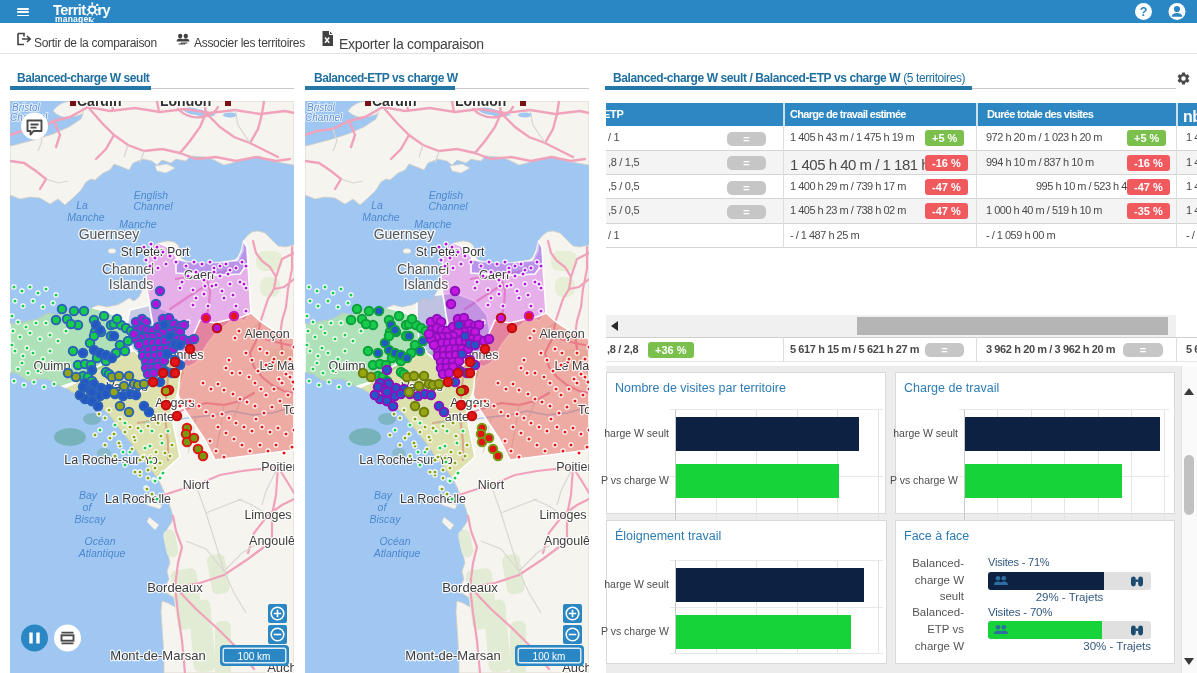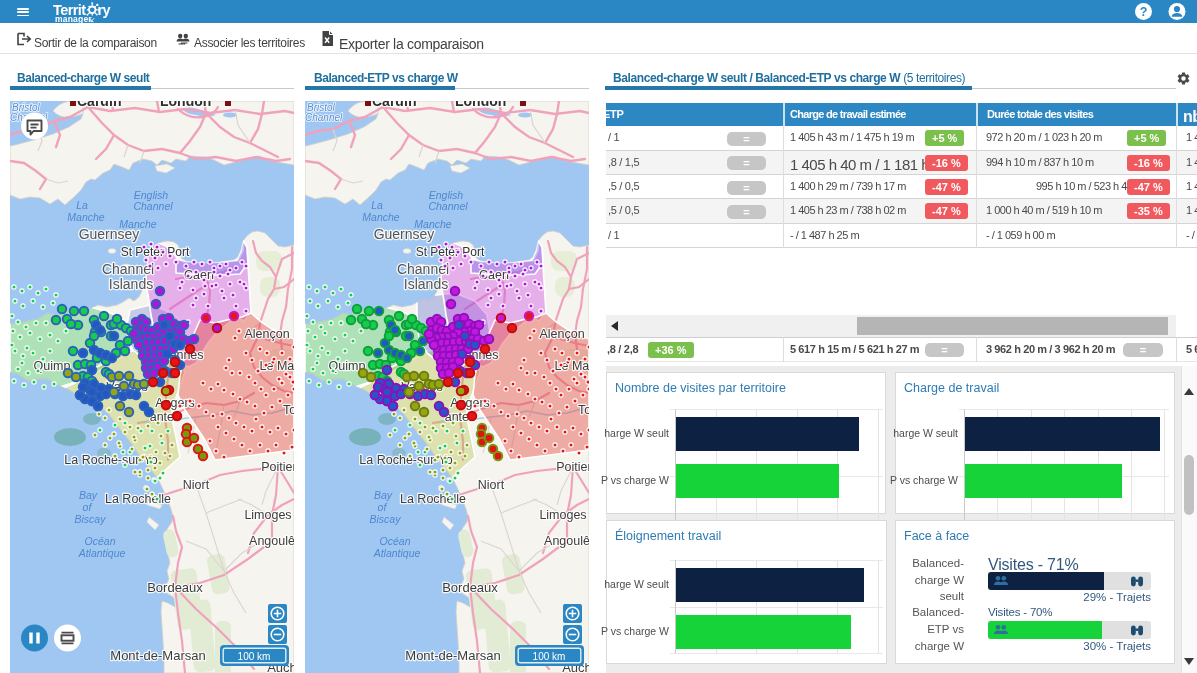--- a/index.html
+++ b/index.html
@@ -1211,21 +1211,21 @@
 <div class="abs" style="left:495px;top:578px;width:174px;text-align:right;font-size:10.5px;color:#4d4d4d">harge W seult</div>
 <div class="abs" style="left:495px;top:625px;width:174px;text-align:right;font-size:10.5px;color:#4d4d4d">P vs charge W</div>
 <div class="abs" style="left:895px;top:520px;width:280px;height:144px;background:#fff;border:1px solid #d9d9d9"></div>
 <div style="position:absolute;left:904px;top:529px;font-size:12.5px;color:#2e7cb4;font-weight:normal;white-space:nowrap">Face à face</div>
 <div class="abs" style="left:895px;top:557px;width:69px;text-align:right;font-size:11.5px;color:#555">Balanced-</div>
 <div class="abs" style="left:895px;top:574px;width:69px;text-align:right;font-size:11.5px;color:#555">charge W</div>
 <div class="abs" style="left:895px;top:590px;width:69px;text-align:right;font-size:11.5px;color:#555">seult</div>
 <div class="abs" style="left:895px;top:606px;width:69px;text-align:right;font-size:11.5px;color:#555">Balanced-</div>
 <div class="abs" style="left:895px;top:623px;width:69px;text-align:right;font-size:11.5px;color:#555">ETP vs</div>
 <div class="abs" style="left:895px;top:640px;width:69px;text-align:right;font-size:11.5px;color:#555">charge W</div>
-<div style="position:absolute;left:988px;top:556px;font-size:16px;color:#33587e;letter-spacing:-0.2px;font-weight:normal;white-space:nowrap">Visites - 71%</div>
+<div style="position:absolute;left:988px;top:556px;font-size:11px;color:#33587e;letter-spacing:-0.2px;font-weight:normal;white-space:nowrap">Visites - 71%</div>
 <div style="position:absolute;left:988px;top:606px;font-size:11.5px;color:#33587e;letter-spacing:-0.2px;font-weight:normal;white-space:nowrap">Visites - 70%</div>
 <div class="abs" style="left:988px;top:572px;width:163px;height:18px;background:#e0e0e0;border-radius:3px"></div>
 <div class="abs" style="left:988px;top:572px;width:116px;height:18px;background:#0d2143;border-radius:3px 0 0 3px"></div>
 <svg class="abs" style="left:993px;top:575px" width="16" height="12" viewBox="0 0 16 12">
 <circle cx="5" cy="3.2" r="2.3" fill="#2d6fa0"></circle>
     <circle cx="10.8" cy="3.2" r="2.3" fill="#2d6fa0"></circle>
 <path d="M1,10 a4,3.6 0 0 1 8,0 Z M7,10 a4,3.6 0 0 1 8,0 Z" fill="#2d6fa0"></path>
   </svg>
 <svg class="abs" style="left:1130px;top:575px" width="14" height="12" viewBox="0 0 14 12">
 <path d="M1,4 a2.4,2.4 0 0 1 4.8,0 v5 a2.4,2.4 0 0 1 -4.8,0 Z M8.2,4 a2.4,2.4 0 0 1 4.8,0 v5 a2.4,2.4 0 0 1 -4.8,0 Z" fill="#1c4c70"></path>
@@ -1235,17 +1235,17 @@
 <div class="abs" style="left:988px;top:621px;width:114px;height:18px;background:#16d33a;border-radius:3px 0 0 3px"></div>
 <svg class="abs" style="left:993px;top:624px" width="16" height="12" viewBox="0 0 16 12">
 <circle cx="5" cy="3.2" r="2.3" fill="#2d6fa0"></circle>
     <circle cx="10.8" cy="3.2" r="2.3" fill="#2d6fa0"></circle>
 <path d="M1,10 a4,3.6 0 0 1 8,0 Z M7,10 a4,3.6 0 0 1 8,0 Z" fill="#2d6fa0"></path>
   </svg>
 <svg class="abs" style="left:1130px;top:624px" width="14" height="12" viewBox="0 0 14 12">
 <path d="M1,4 a2.4,2.4 0 0 1 4.8,0 v5 a2.4,2.4 0 0 1 -4.8,0 Z M8.2,4 a2.4,2.4 0 0 1 4.8,0 v5 a2.4,2.4 0 0 1 -4.8,0 Z" fill="#1c4c70"></path>
 <rect x="5.4" y="4.5" width="3.2" height="2.4" fill="#1c4c70"></rect>
   </svg>
-<div class="abs" style="left:988px;top:591px;width:163px;text-align:right;font-size:11.5px;color:#33587e">29% - Trajets</div>
+<div class="abs" style="left:988px;top:591px;width:163px;text-align:center;font-size:11.5px;color:#33587e">29% - Trajets</div>
 <div class="abs" style="left:988px;top:640px;width:163px;text-align:right;font-size:11.5px;color:#33587e">30% - Trajets</div>
 <div class="abs" style="left:1181px;top:366px;width:16px;height:307px;background:#fafafa;border-left:1px solid #e3e3e3"></div>
 <div class="abs" style="left:1184px;top:388px;width:0;height:0;border-left:5px solid transparent;border-right:5px solid transparent;border-bottom:7px solid #3a3a3a"></div>
 <div class="abs" style="left:1184px;top:455px;width:10px;height:60px;background:#c1c1c1;border-radius:5px"></div>
 <div class="abs" style="left:1184px;top:658px;width:0;height:0;border-left:5px solid transparent;border-right:5px solid transparent;border-top:7px solid #3a3a3a"></div>
 </body></html>

